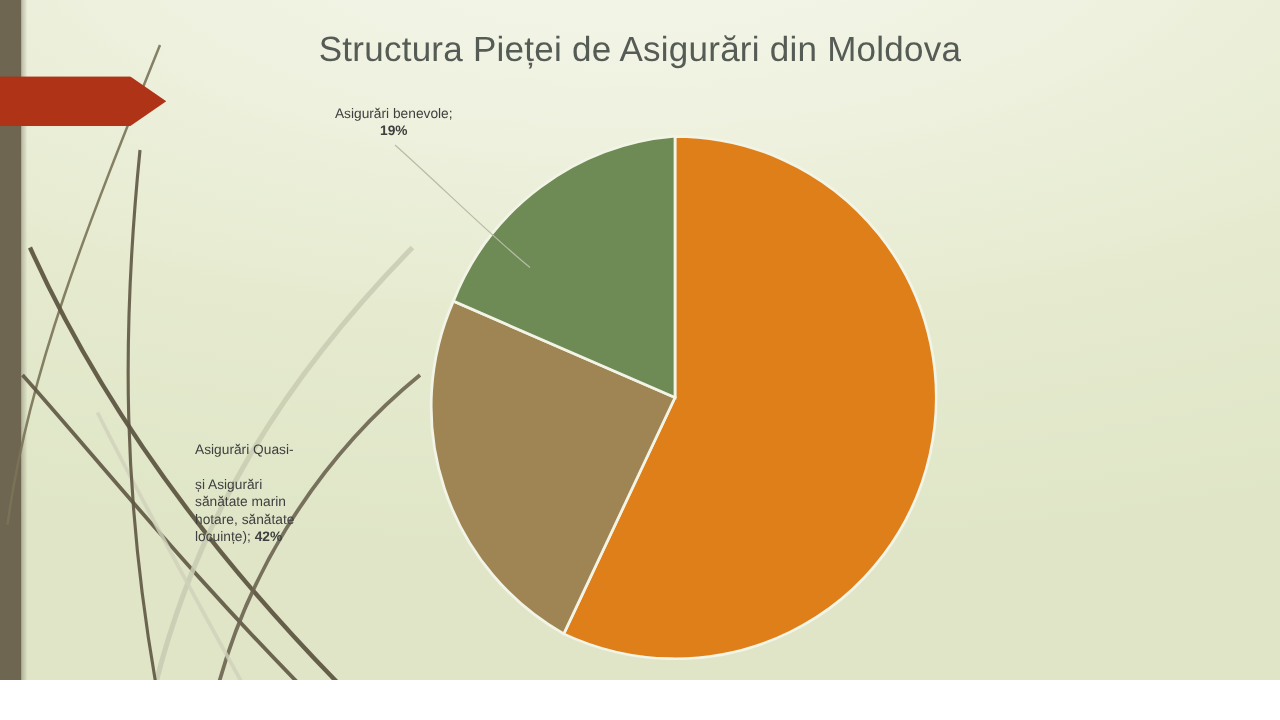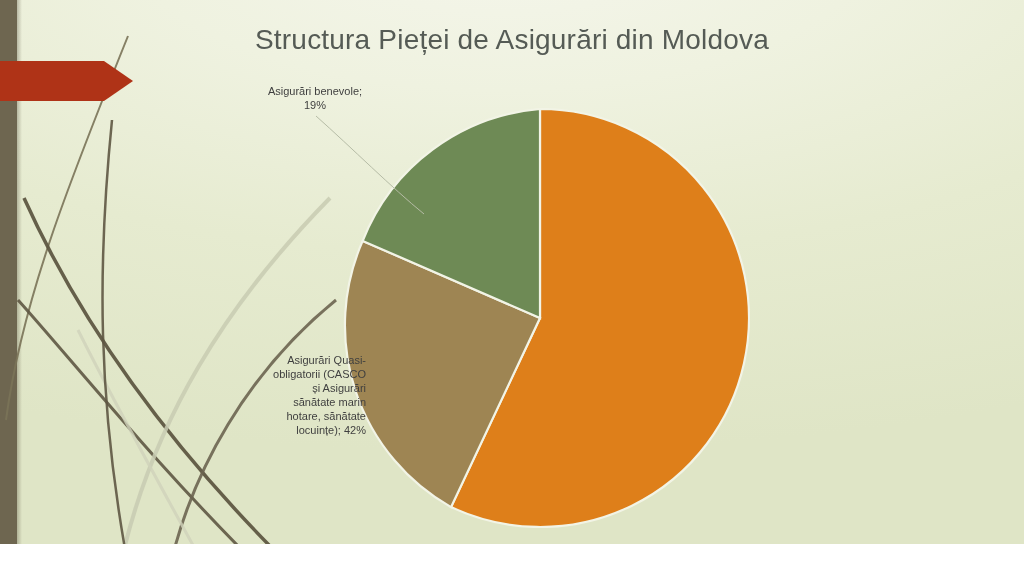--- a/index.html
+++ b/index.html
@@ -74,36 +74,36 @@
     width: 420px; height: 420px;
   }
 
   
   .pie-label {
     position: absolute;
     color: #3F3F3F;
     font-size: 11px;
     line-height: 1.28;
   }
-  .pie-label b { font-weight: normal; }
+  .pie-label b { font-weight: bold; }
 
   #label-benevole {
     left: 205px; top: 84px;
     width: 220px;
     text-align: center;
   }
   #label-obligatorii {
     left: 758px; top: 341px;
     width: 205px;
     text-align: center;
   }
   #label-quasi {
-    left: 166px; top: 353px;
+    left: 156px; top: 353px;
     width: 200px;
-    text-align: right;
+    text-align: left;
   }
   .leader {
     position: absolute;
     stroke: #B6BCA6;
     stroke-width: 1;
     fill: none;
   }
 </style>
 </head>
 <body>
@@ -143,21 +143,21 @@
     </svg>
 
     <div class="pie-label" id="label-benevole">
       <span>Asigurări benevole;</span><br>
       <b>19%</b>
     </div>
 
 
     <div class="pie-label" id="label-quasi">
       <span>Asigurări Quasi-</span><br>
-      <span>obligatorii (CASCO</span><br>
+      <br>
       <span>și Asigurări</span><br>
       <span>sănătate marin</span><br>
       <span>hotare, sănătate</span><br>
       <span>locuințe); </span><b>42%</b>
     </div>
 
   </div>
 </div>
 
 </body></html>

